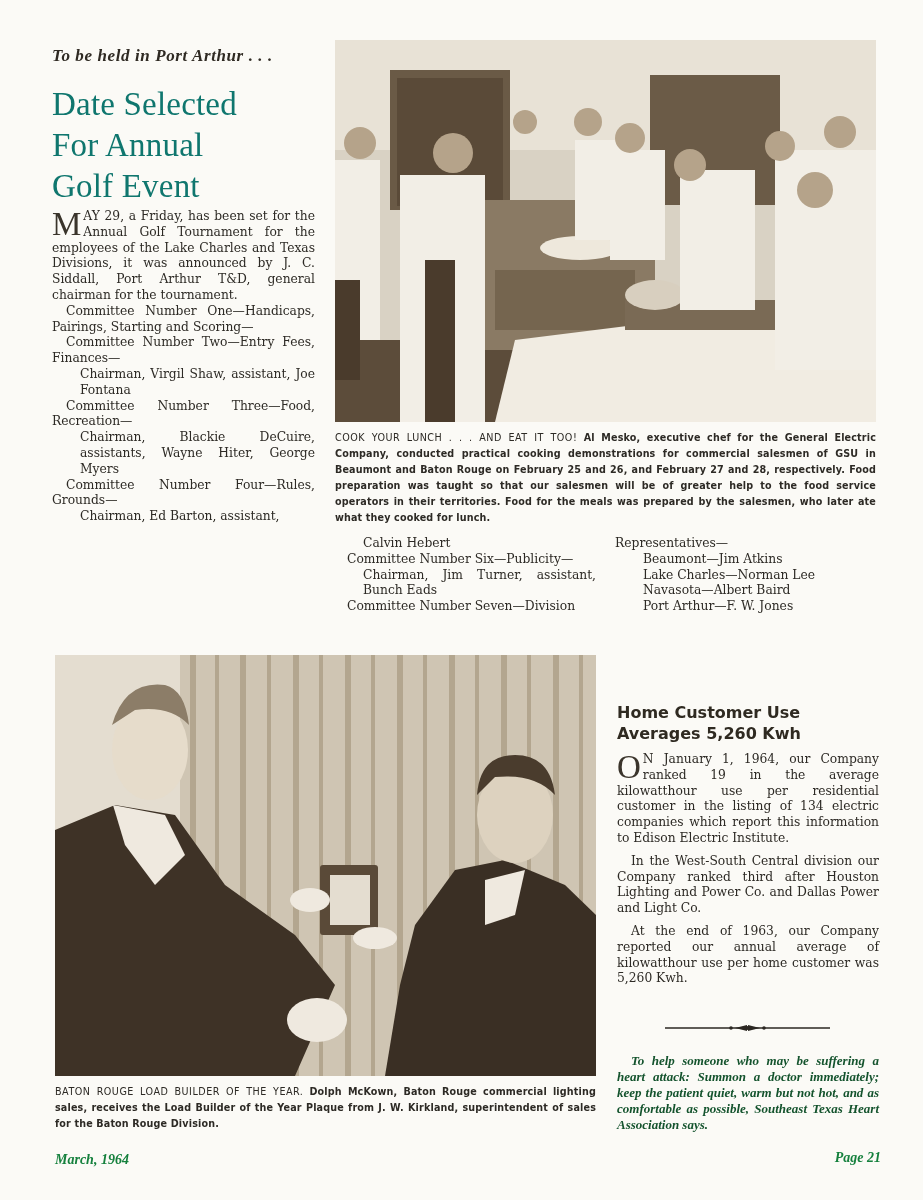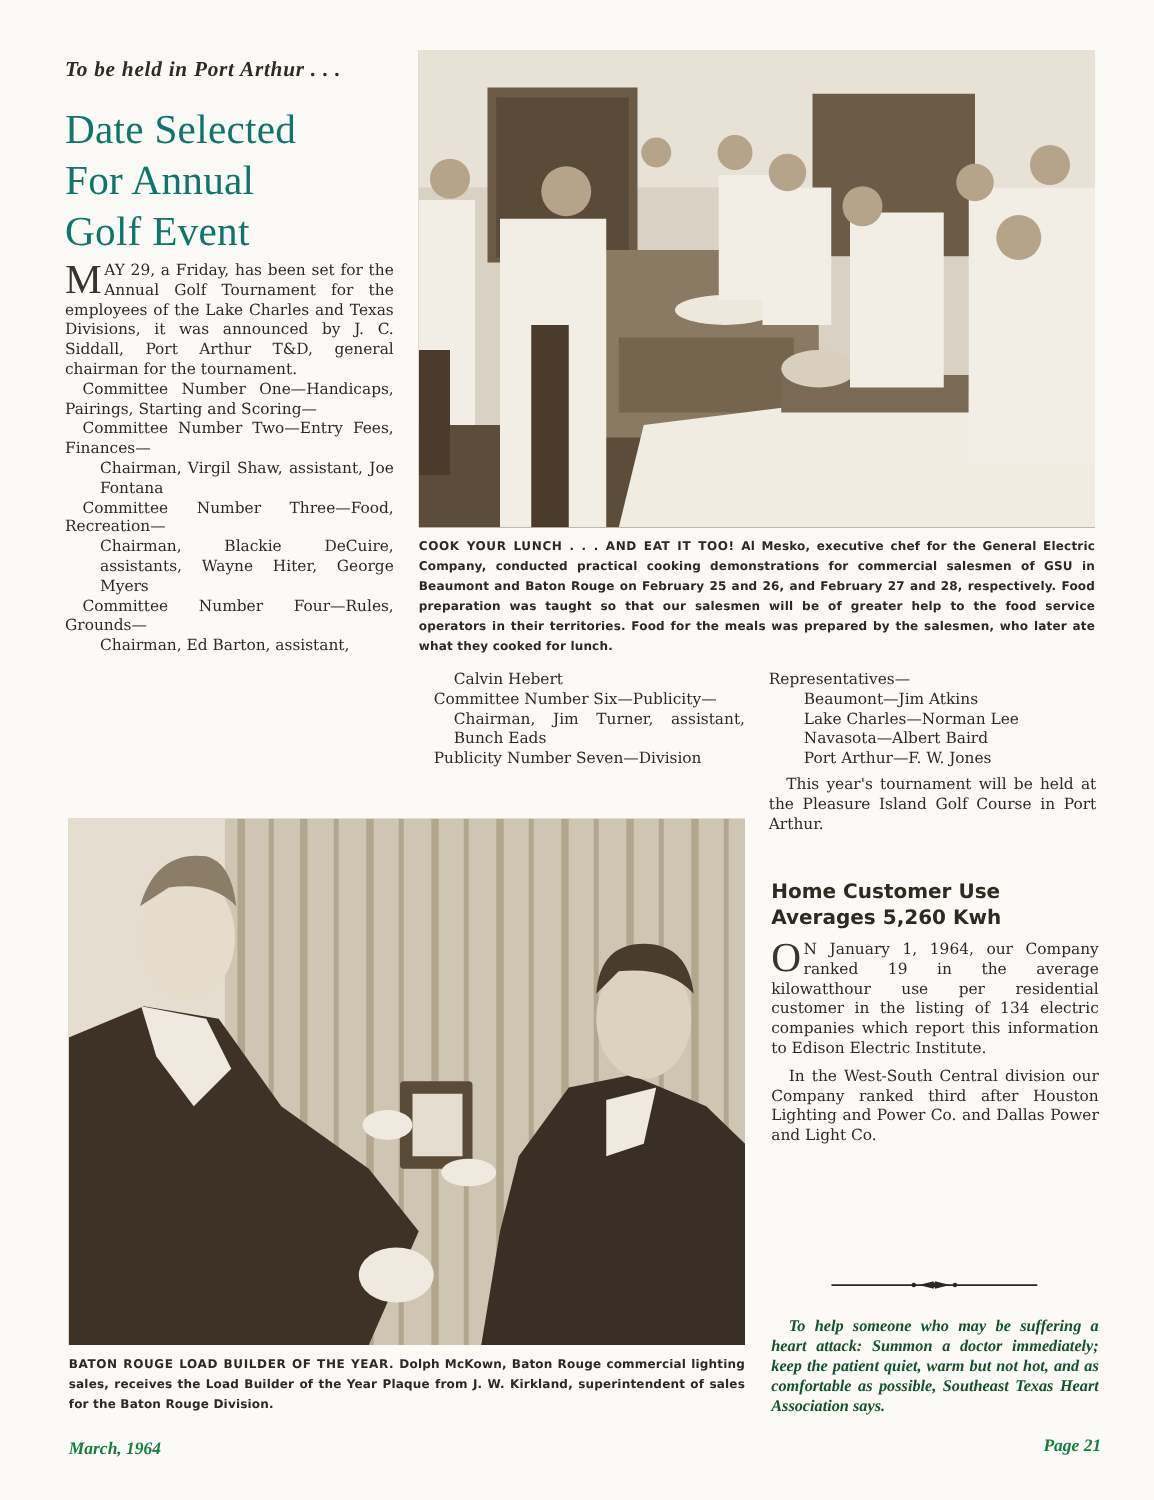--- a/index.html
+++ b/index.html
@@ -32,21 +32,21 @@
     line-height:26px; margin:2px 2px 0 0; color:#3a342b;
   }
   .gap { height:5px; }
   .photo {
     background:#8f7f68; overflow:hidden;
   }
   .caption {
     font-family:"DejaVu Sans", sans-serif; font-size:9.6px; line-height:16px;
     font-weight:bold; color:#2d2a25; text-align:justify; letter-spacing:0.15px;
   }
-  .caption .lead { font-weight:bold; letter-spacing:0.5px; }
+  .caption .lead { font-weight:normal; letter-spacing:0.5px; }
   .caption .rest { font-weight:bold; }
   .sub-head {
     font-family:"DejaVu Sans", sans-serif; font-weight:bold; font-size:16px;
     line-height:21px; color:#2f2a21;
   }
   .aside {
     font-family:"Liberation Serif", serif; font-style:italic; font-weight:bold;
     font-size:13px; line-height:16px; color:#14532d; text-align:justify;
   }
   .footer {
@@ -117,31 +117,30 @@
 
 <div class="abs caption" style="left:335px; top:430px; width:541px;">
   <span class="lead">COOK YOUR LUNCH . . . AND EAT IT TOO!</span>
   <span class="rest">Al Mesko, executive chef for the General Electric Company, conducted practical cooking demonstrations for commercial salesmen of GSU in Beaumont and Baton Rouge on February 25 and 26, and February 27 and 28, respectively. Food preparation was taught so that our salesmen will be of greater help to the food service operators in their territories. Food for the meals was prepared by the salesmen, who later ate what they cooked for lunch.</span>
 </div>
 
 <div class="abs body-text" style="left:347px; top:536px; width:249px;">
   <p style="padding-left:16px;">Calvin Hebert</p>
   <p>Committee Number Six—Publicity—</p>
   <p style="padding-left:16px;">Chairman, Jim Turner, assistant, Bunch Eads</p>
-  <p>Publicity Number Seven—Division</p>
+  <p>Committee Number Seven—Division</p>
 </div>
 
 <div class="abs body-text" style="left:615px; top:536px; width:262px;">
   <p>Representatives—</p>
   <p style="padding-left:28px;">Beaumont—Jim Atkins</p>
   <p style="padding-left:28px;">Lake Charles—Norman Lee</p>
   <p style="padding-left:28px;">Navasota—Albert Baird</p>
   <p style="padding-left:28px;">Port Arthur—F. W. Jones</p>
   <div class="gap"></div>
-  <p class="indent">This year's tournament will be held at the Pleasure Island Golf Course in Port Arthur.</p>
 </div>
 
 <div class="abs photo" style="left:55px; top:655px; width:541px; height:421px;" title="Two men in suits shaking hands while presenting a plaque in front of a curtain">
   <svg width="541" height="421" viewBox="0 0 541 421">
     <rect width="541" height="421" fill="#cfc5b3"></rect>
     <rect x="0" y="0" width="125" height="421" fill="#e4ddd0"></rect>
     <g fill="#b3a68f">
       <rect x="135" y="0" width="6" height="421"></rect>
         <rect x="160" y="0" width="4" height="421"></rect>
       <rect x="185" y="0" width="6" height="421"></rect>
@@ -184,20 +183,21 @@
   <div>Home Customer Use</div>
   <div>Averages 5,260 Kwh</div>
 </div>
 <div class="abs body-text" style="left:617px; top:752px; width:262px;">
   <p>
     <span class="dropcap">O</span><span>N January 1, 1964, our Company ranked 19 in the average kilowatthour use per residential customer in the listing of 134 electric companies which report this information to Edison Electric Institute.</span>
   </p>
   <div class="gap" style="height:7px;"></div>
   <p class="indent">In the West-South Central division our Company ranked third after Houston Lighting and Power Co. and Dallas Power and Light Co.</p>
   <div class="gap" style="height:7px;"></div>
+  <p class="indent">At the end of 1963, our Company reported our annual average of kilowatthour use per home customer was 5,260 Kwh.</p>
 </div>
 
 <div class="abs" style="left:665px; top:1018px; width:165px; height:10px;">
   <svg width="165" height="10" viewBox="0 0 165 10">
     <line x1="0" y1="5" x2="165" y2="5" stroke="#2b2722" stroke-width="1.4"></line>
     <polygon points="70,5 82,2 82,8" fill="#2b2722"></polygon>
     <polygon points="95,5 83,2 83,8" fill="#2b2722"></polygon>
     <circle cx="66" cy="5" r="1.8" fill="#2b2722"></circle>
     <circle cx="99" cy="5" r="1.8" fill="#2b2722"></circle>
     <circle cx="82.5" cy="5" r="2" fill="#2b2722"></circle>

